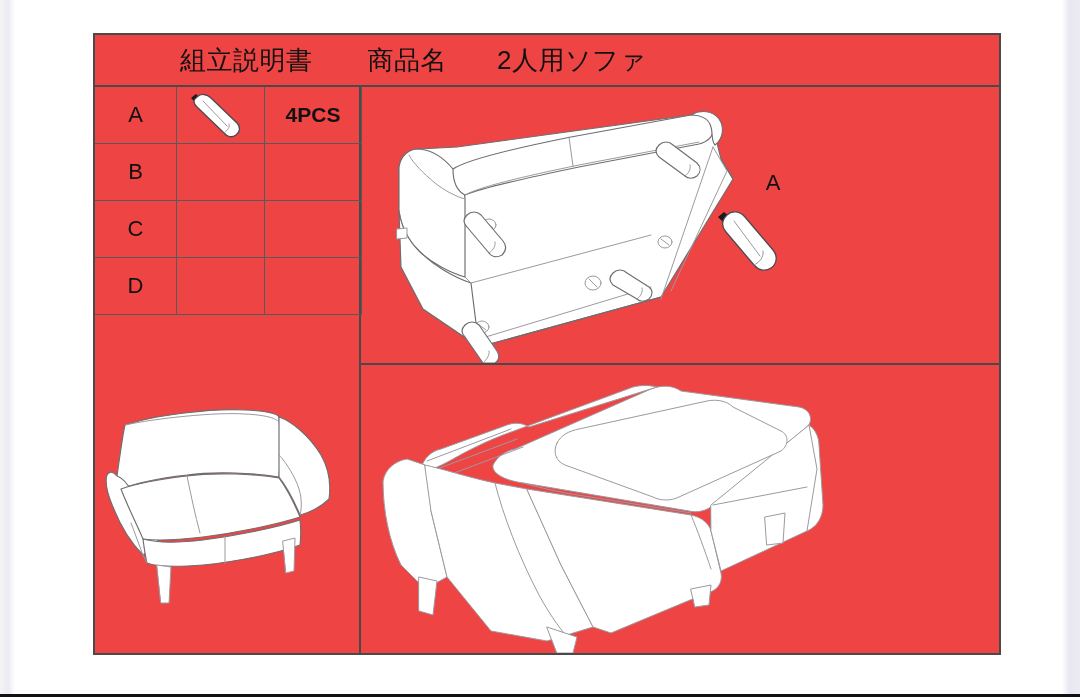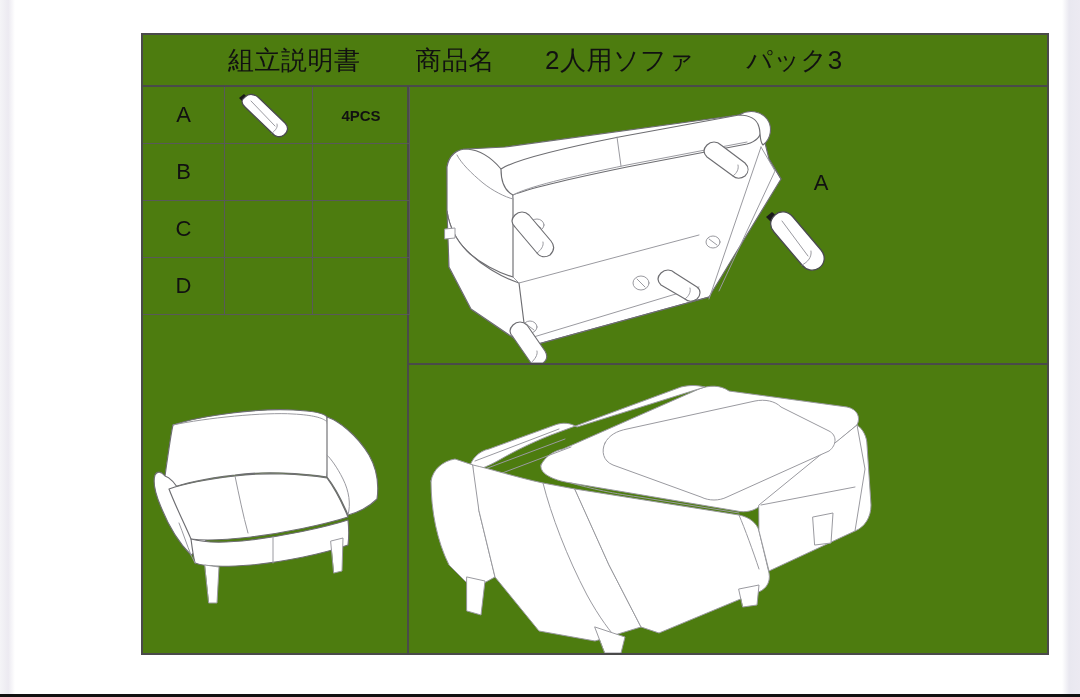--- a/index.html
+++ b/index.html
@@ -45,22 +45,21 @@
 
   
   #sheet {
     position: absolute;
     left: 93px;
     top: 33px;
     width: 908px;
     height: 622px;
     border: 2.5px solid #4a4a4a;
     box-sizing: border-box;
-    background: #4d7c0f;
-    margin-left: 48px;
+    background: #ef4444;
   }
 
   
   #header-row {
     position: absolute;
     left: 0; top: 0;
     width: 100%;
     height: 52px;
     border-bottom: 2.5px solid #4a4a4a;
     box-sizing: border-box;
@@ -100,21 +99,21 @@
     border: 1.6px solid #595959;
     height: 56px;
     padding: 0;
     text-align: center;
     vertical-align: middle;
     font-size: 22px;
     color: #111;
   }
   .parts-table td.c-label { width: 81px; }
   .parts-table td.c-icon  { width: 87px; }
-  .parts-table td.c-qty   { width: 96px; font-size: 15px; font-weight: bold; }
+  .parts-table td.c-qty   { width: 96px; font-size: 21px; font-weight: bold; }
   .parts-table tr td:first-child { border-left: none; }
   .parts-table tr:first-child td { border-top: none; }
 
   
   #finished-label {
     position: absolute;
     left: 0;
     top: 226px;
     width: 100%;
     height: 52px;
@@ -184,21 +183,20 @@
   <div class="edge-left"></div>
   <div class="edge-right"></div>
   <div class="edge-bottom"></div>
 
   <div id="sheet">
 
     <div id="header-row">
       <span class="htext h-title">組立説明書</span>
       <span class="htext h-label">商品名</span>
       <span class="htext h-product">2人用ソファ</span>
-      <span class="htext h-pack">パック3</span>
     </div>
 
     <div id="left-col">
 
       <table class="parts-table">
         <tbody>
           <tr>
             <td class="c-label">A</td>
             <td class="c-icon">
               <svg width="80" height="52" viewBox="0 0 80 52" class="fig">

